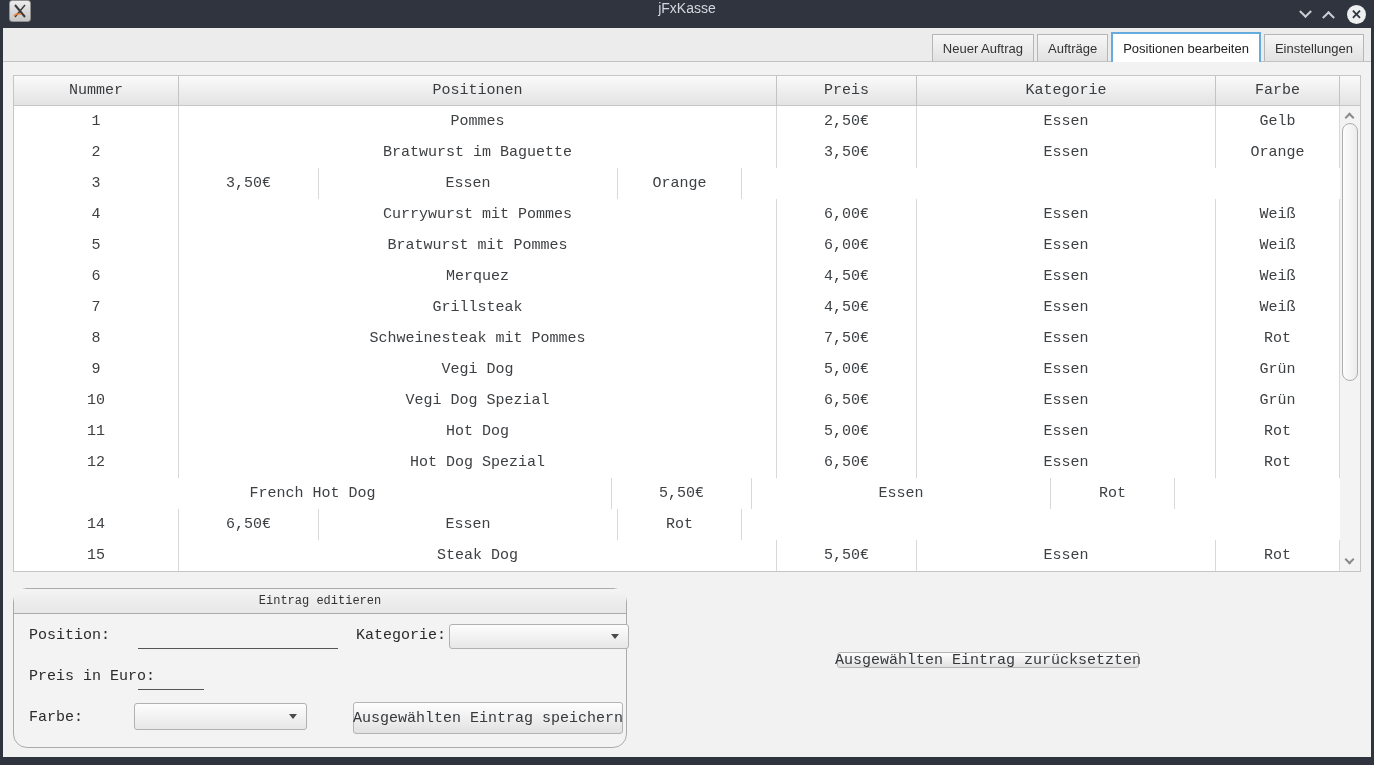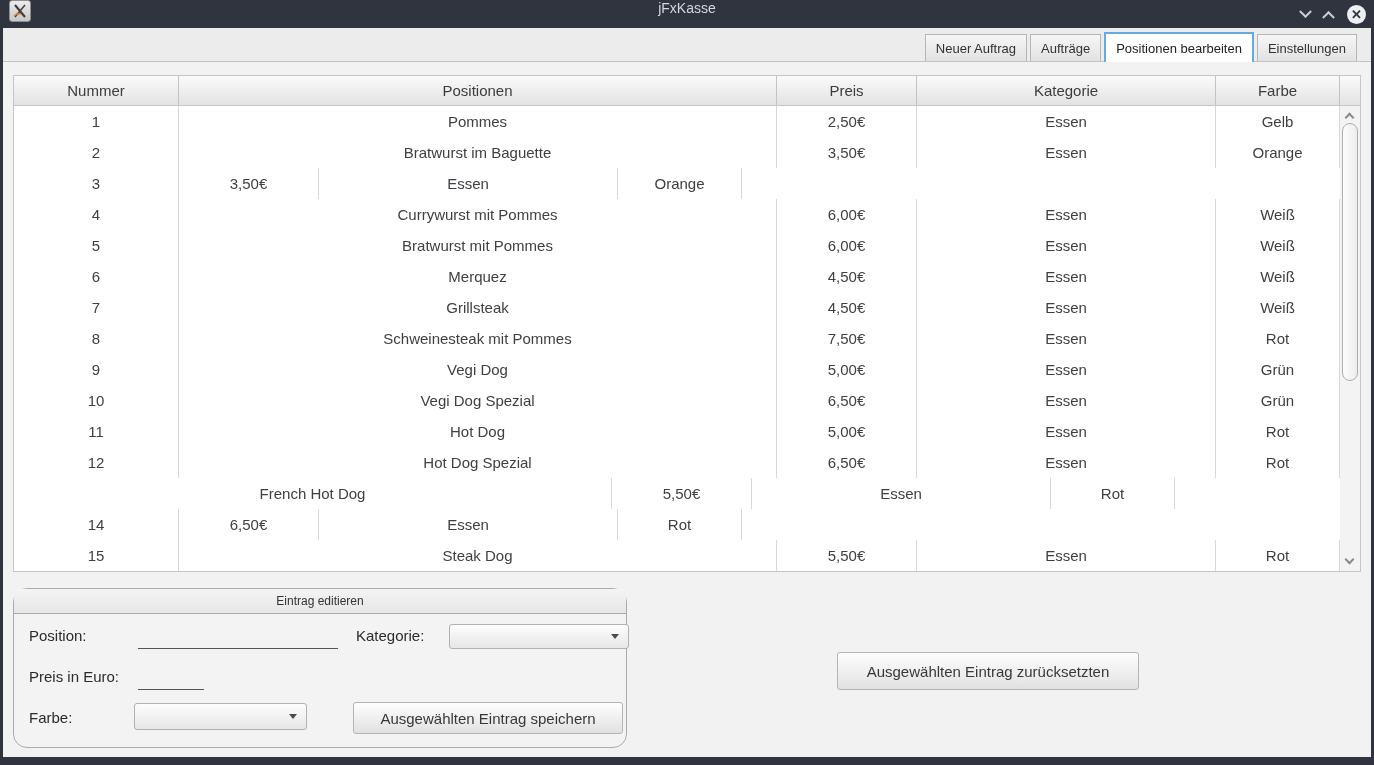--- a/index.html
+++ b/index.html
@@ -40,21 +40,21 @@
     display:flex; align-items:center; justify-content:center;
     font-size:13px; font-weight:bold; line-height:1;
   }
 
   
   .tabstrip {
     position:absolute; left:3px; top:28px; width:1368px; height:34px;
     background:#ececec;
     border-bottom:1px solid #c2c2c2;
     display:flex; align-items:flex-end; justify-content:flex-end;
-    padding-right:14px;
+    padding-right:7px;
   }
   .tab {
     height:27px; margin-left:3px; padding:0 10px;
     display:flex; align-items:center;
     font-size:13px; color:#333;
     background:linear-gradient(#f6f6f6,#e2e2e2);
     border:1px solid #b6b6b6;
     border-bottom:none;
     white-space:nowrap;
     cursor:default;
@@ -66,20 +66,21 @@
     height:30px;
     margin-bottom:-1px;
     z-index:2;
     color:#222;
   }
 
   
   .content {
     position:absolute; left:3px; top:62px; width:1368px; height:695px;
     background:#f2f2f2;
+    font-family:Liberation Mono, monospace;
   }
 
   
   .table {
     position:absolute; left:10px; top:13px;
     width:1348px; height:497px;
     background:#fff; border:1px solid #c6c6c6;
   }
   .thead { display:flex; height:30px;
     background:linear-gradient(#fafafa,#e3e3e3);
@@ -321,15 +322,15 @@
 
     <div class="lbl" style="left:15px; top:120px;">Farbe:</div>
     <div class="combo" style="left:120px; top:114px; width:173px; height:27px;">
       <span></span>
       <span class="combo-arrow"></span>
     </div>
 
     <div class="btn" style="left:339px; top:113px; width:270px; height:32px;">Ausgewählten Eintrag speichern</div>
   </div>
 
-  <div class="btn" style="left:834px; top:590px; width:302px; height:38px;">Ausgewählten Eintrag zurücksetzten</div>
+  <div class="btn" style="left:834px; top:590px; width:302px; height:16px;">Ausgewählten Eintrag zurücksetzten</div>
 
 </div>
 
 </body></html>

